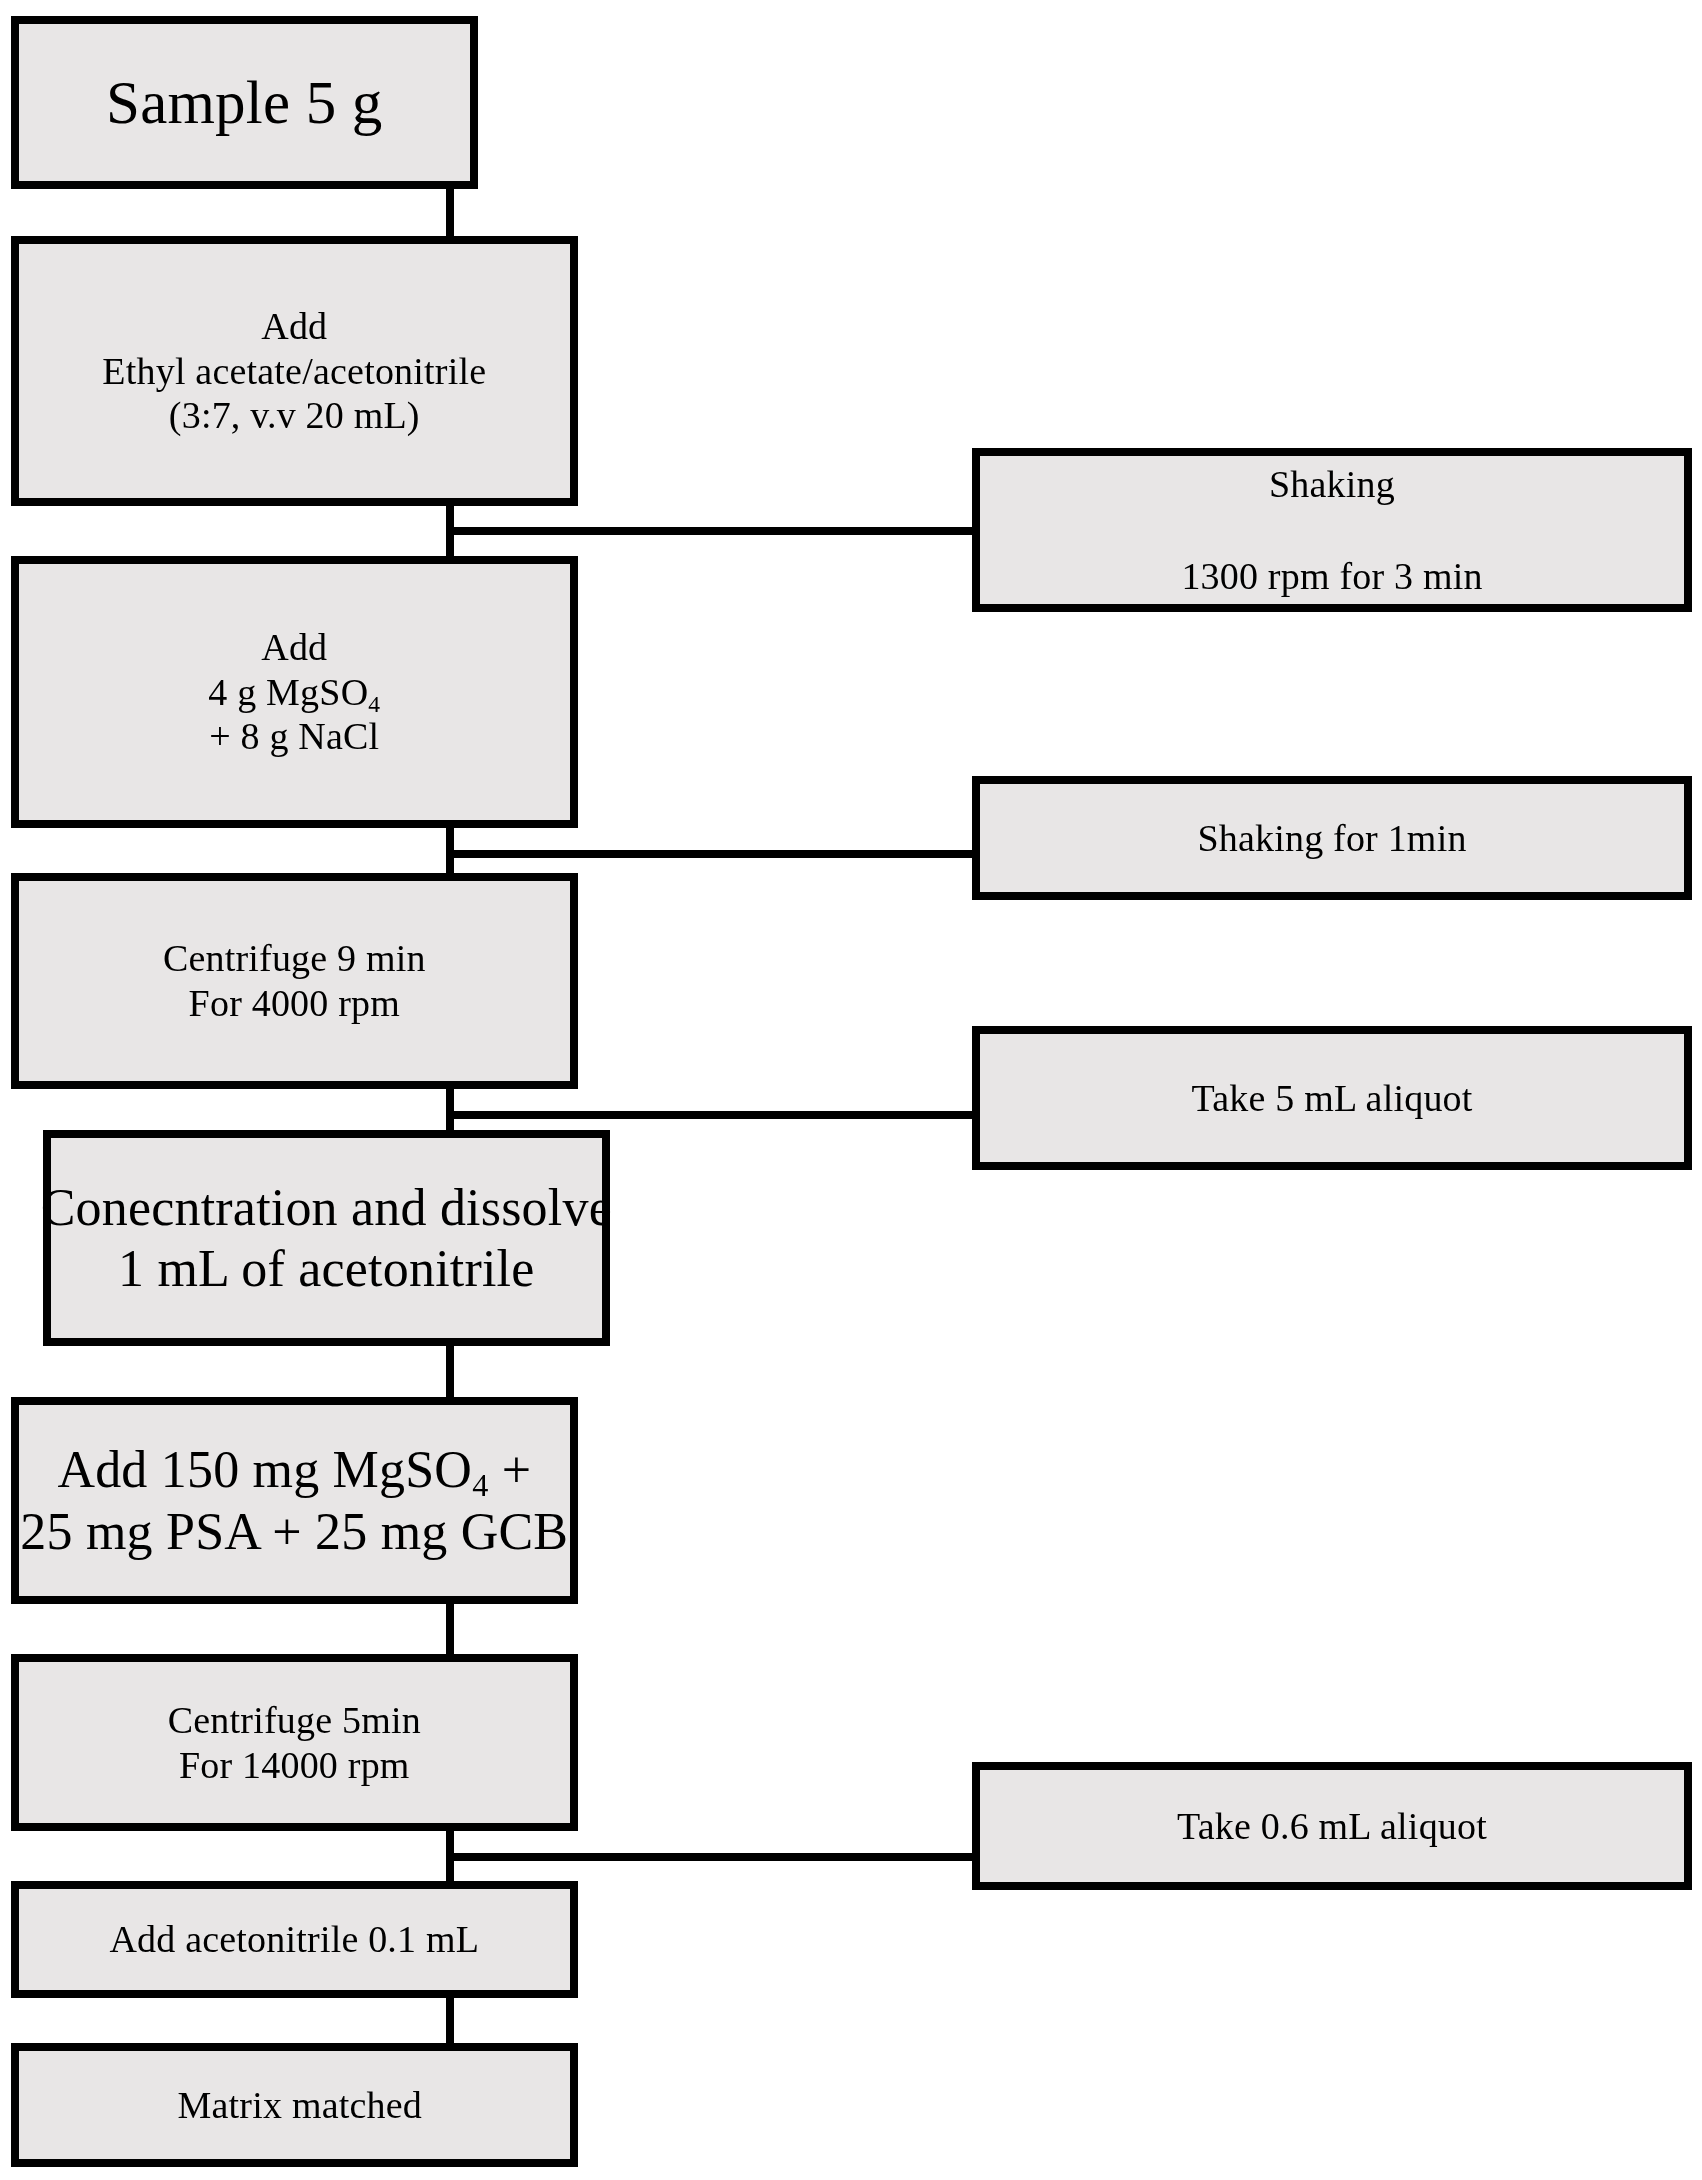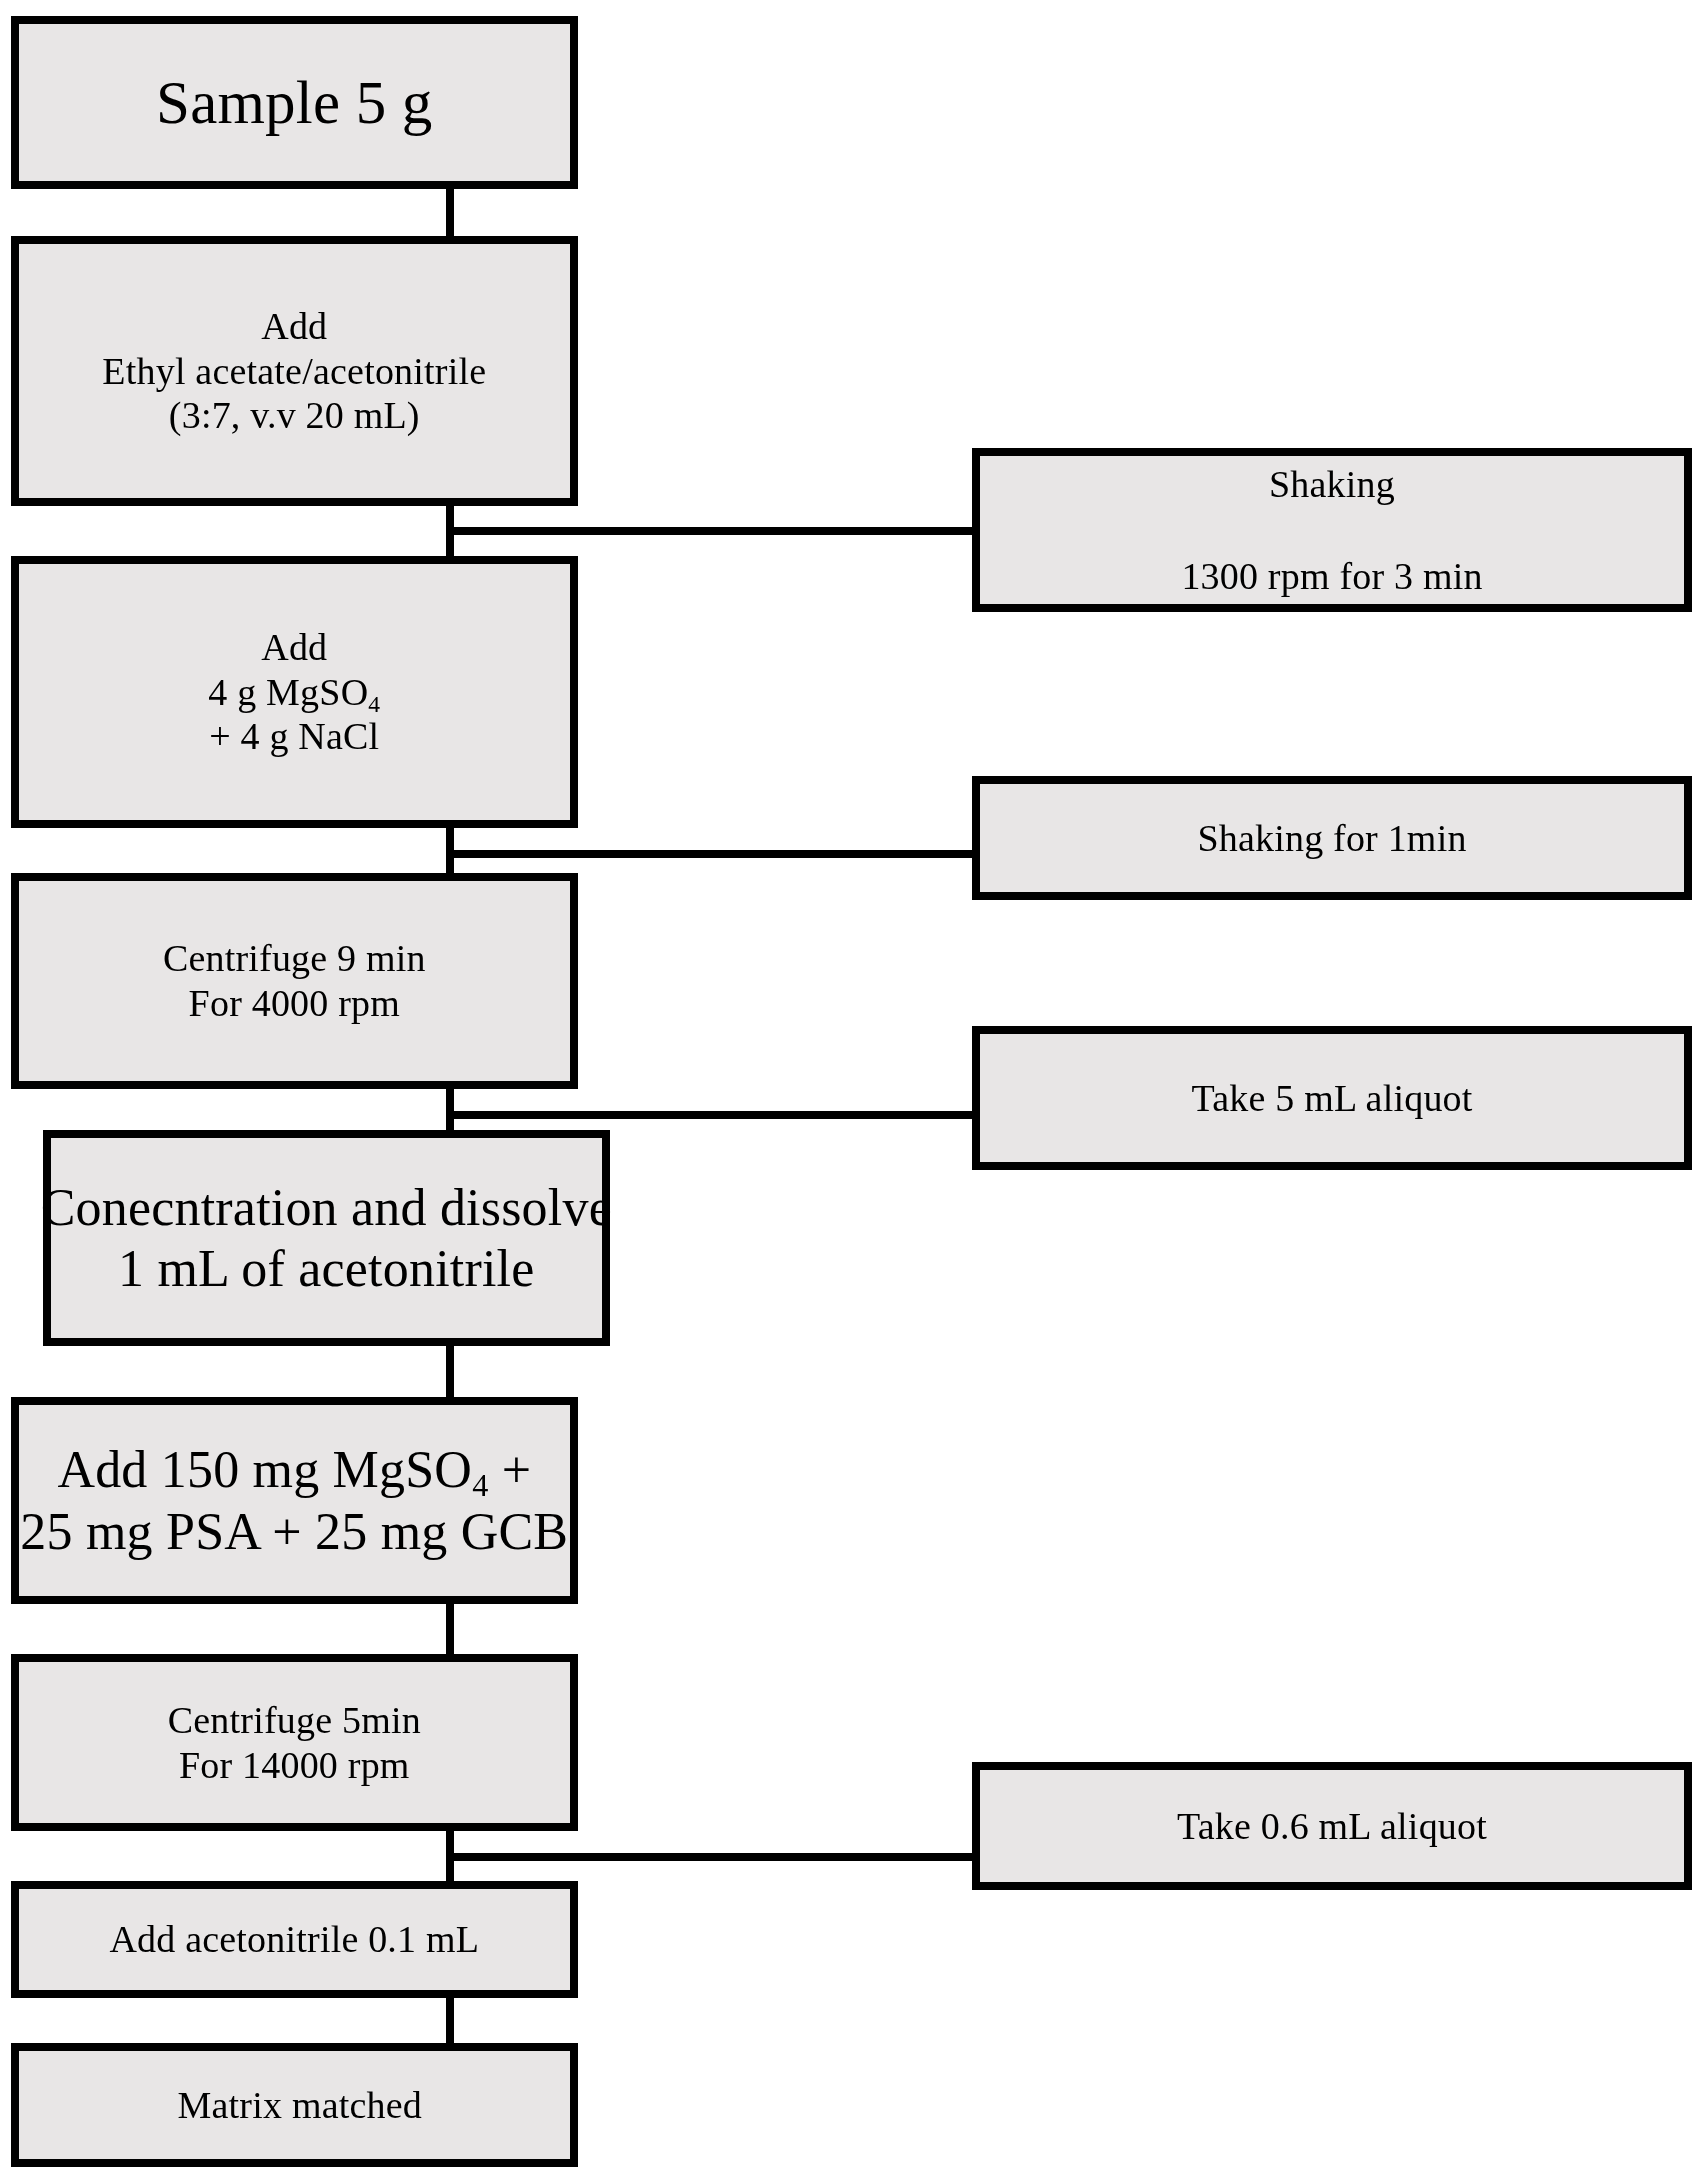--- a/index.html
+++ b/index.html
@@ -63,34 +63,34 @@
   <div class="connector-v" style="left:446px; top:1341px; height:60px;"></div>
   <div class="connector-v" style="left:446px; top:1599px; height:59px;"></div>
   <div class="connector-v" style="left:446px; top:1827px; height:59px;"></div>
   <div class="connector-v" style="left:446px; top:1994px; height:54px;"></div>
 
   <div class="connector-h" style="left:446px; top:527px; width:531px;"></div>
   <div class="connector-h" style="left:446px; top:850px; width:531px;"></div>
   <div class="connector-h" style="left:446px; top:1111px; width:531px;"></div>
   <div class="connector-h" style="left:446px; top:1853px; width:531px;"></div>
 
-  <div class="node" style="left:10.8px; top:16px; width:567px; height:173px; font-size:61px;">
+  <div class="node" style="left:10.8px; top:16px; width:467px; height:173px; font-size:61px;">
     <span class="line">Sample 5 g</span>
   </div>
 
   <div class="node" style="left:10.8px; top:236px; width:567px; height:270px;">
     <span class="line">Add</span>
     <span class="line">Ethyl acetate/acetonitrile</span>
     <span class="line">(3:7, v.v 20 mL)</span>
   </div>
 
   <div class="node" style="left:10.8px; top:556px; width:567px; height:272px;">
     <span class="line">Add</span>
     <span class="line">4 g MgSO<sub>4</sub></span>
-    <span class="line">+ 4 g NaCl</span>
+    <span class="line">+ 8 g NaCl</span>
   </div>
 
   <div class="node" style="left:10.8px; top:873px; width:567px; height:216px;">
     <span class="line">Centrifuge 9 min</span>
     <span class="line">For 4000 rpm</span>
   </div>
 
   <div class="node" style="left:10.8px; top:1130px; width:567px; height:216px; font-size:52px;margin-left:32px;">
     <span class="line">Conecntration and dissolve</span>
     <span class="line">1 mL of acetonitrile</span>

